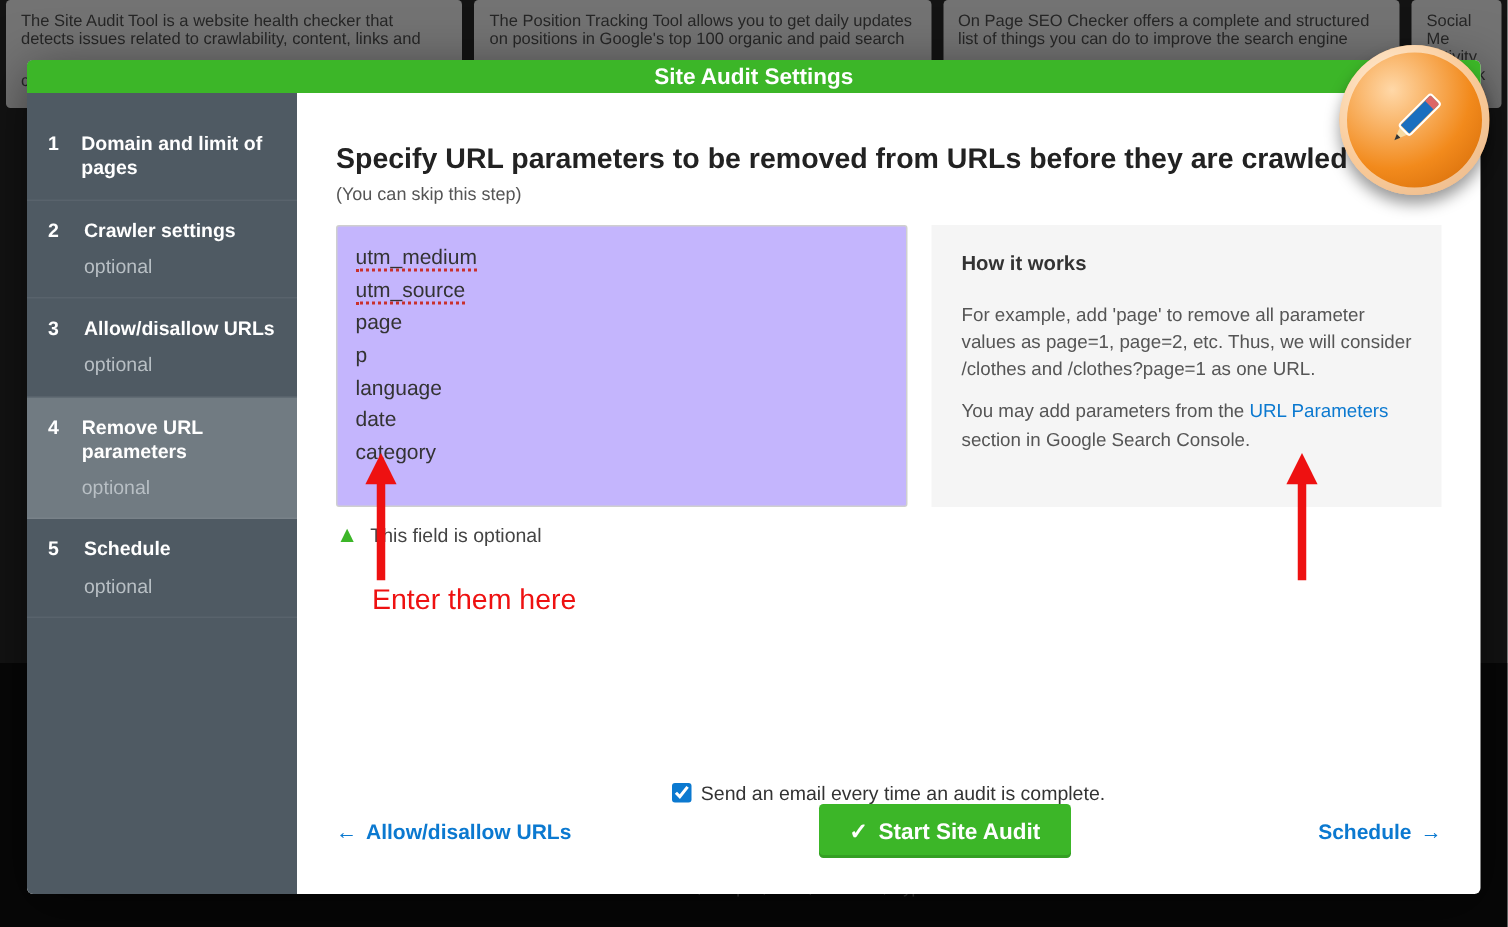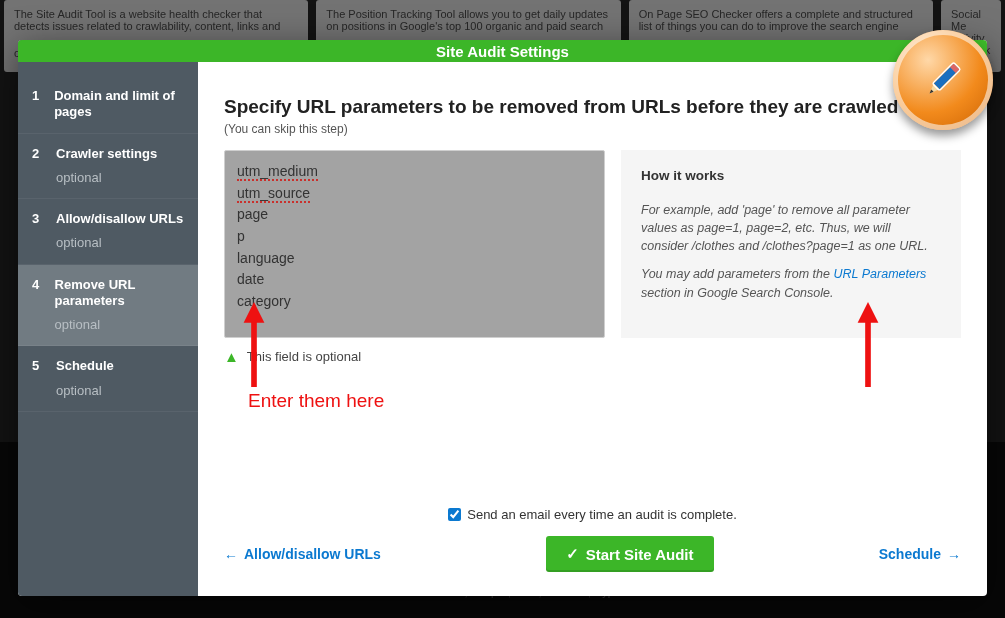--- a/index.html
+++ b/index.html
@@ -79,31 +79,31 @@
 }
 .heading {
   font-size:19px; font-weight:700; color:#222; margin-bottom:4px;
 }
 .skip-note { font-size:12px; color:#555; margin-bottom:14px; }
 
 .body-row { display:flex; gap:16px; }
 .param-box {
   flex:1; border:1px solid #cfcfcf; border-radius:2px;
   padding:10px 12px; height:188px; font-size:14px;
-  line-height:1.55; background:#a3a3a3; resize:none;
+  line-height:1.55; background:#c4b5fd; resize:none;
   font-family:inherit; color:#333;
 }
 .param-box .sp { border-bottom:2px dotted #c9302c; }
 
 .help-panel {
   width:340px; background:#f5f5f5; padding:18px 20px 20px 20px;
   font-size:12.5px; color:#555;
 }
 .help-title { font-weight:700; color:#333; font-size:13.5px; margin-bottom:18px; }
-.help-panel p { line-height:1.45; margin-bottom:10px;font-style:italic; }
+.help-panel p { line-height:1.45; margin-bottom:10px; }
 .help-link { color:#0b79d0; }
 
 .optional-note {
   display:flex; align-items:center; gap:8px;
   margin-top:10px; font-size:13px; color:#444;
 }
 .warn-icon { color:#3cb628; font-size:15px; }
 
 .annotation1 {
   position:absolute; left:50px; top:350px;
@@ -113,21 +113,21 @@
   position:absolute; right:36px; top:350px;
   width:285px; color:#e11; font-size:19px; line-height:1.35;
 }
 .arrow {
   position:absolute; width:28px; height:85px;
 }
 .arrow svg { width:100%; height:100%; }
 
 .footer {
   margin-top:auto; padding-top:24px;
-  display:flex; flex-direction:column; gap:14px;
+  display:flex; flex-direction:column; 
 }
 .email-row { display:flex; justify-content:center; align-items:center; gap:6px; font-size:13px; }
 .email-row input { accent-color:#0b79d0; }
 .nav-row { display:flex; align-items:center; justify-content:space-between; }
 .nav-link { color:#0b79d0; font-weight:700; font-size:14px; display:flex; align-items:center; gap:6px; cursor:pointer; }
 .start-btn {
   background:#3cb628; color:#fff; border:none;
   border-radius:3px; padding:9px 20px; font-size:15px;
   font-weight:600; display:flex; align-items:center; gap:7px;
   cursor:pointer;

